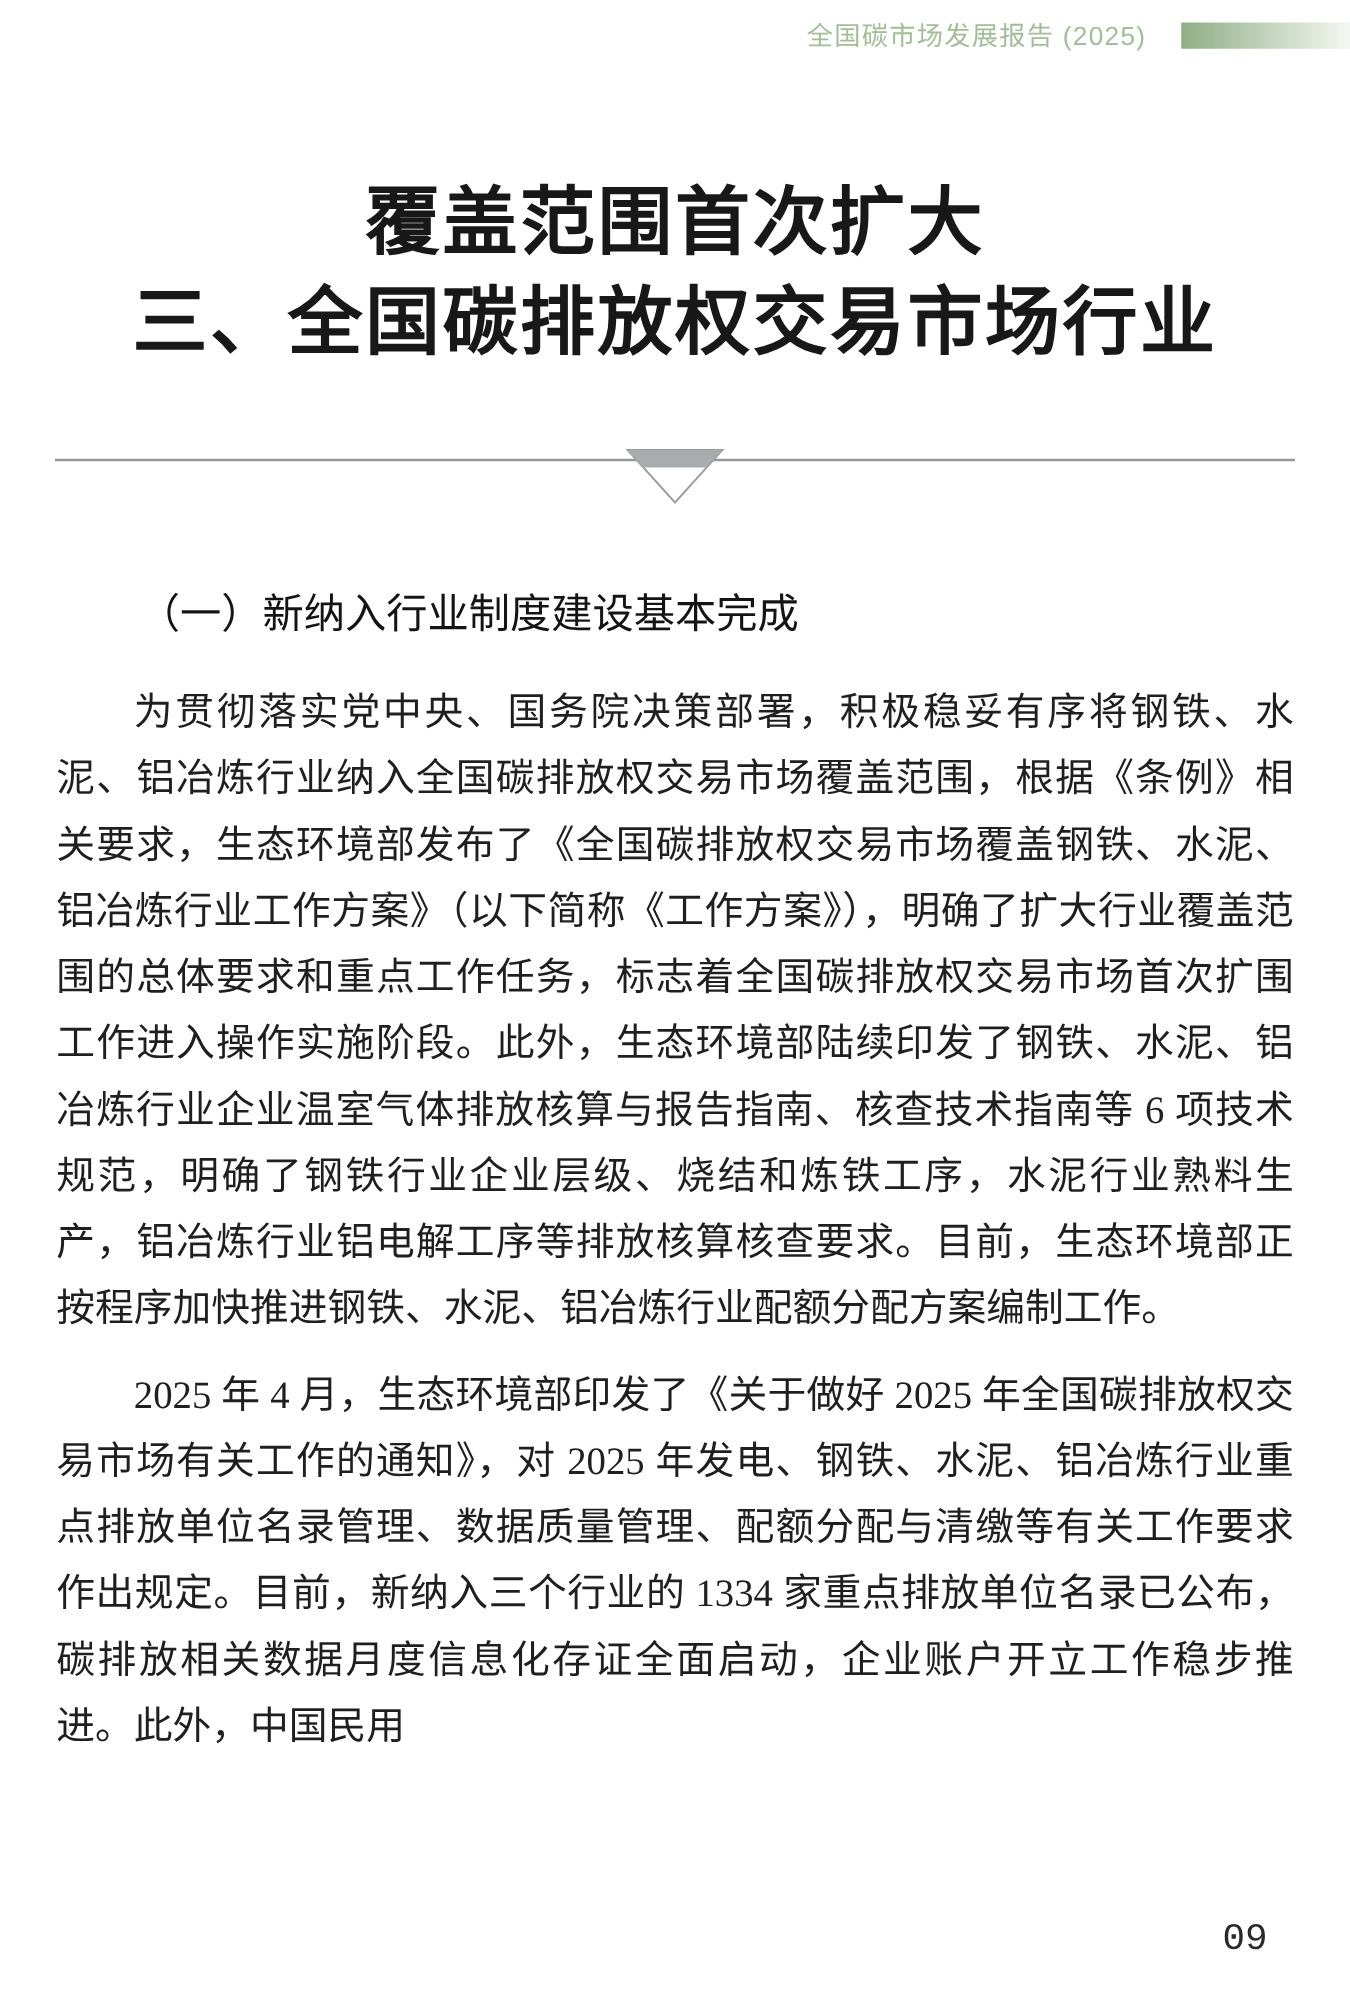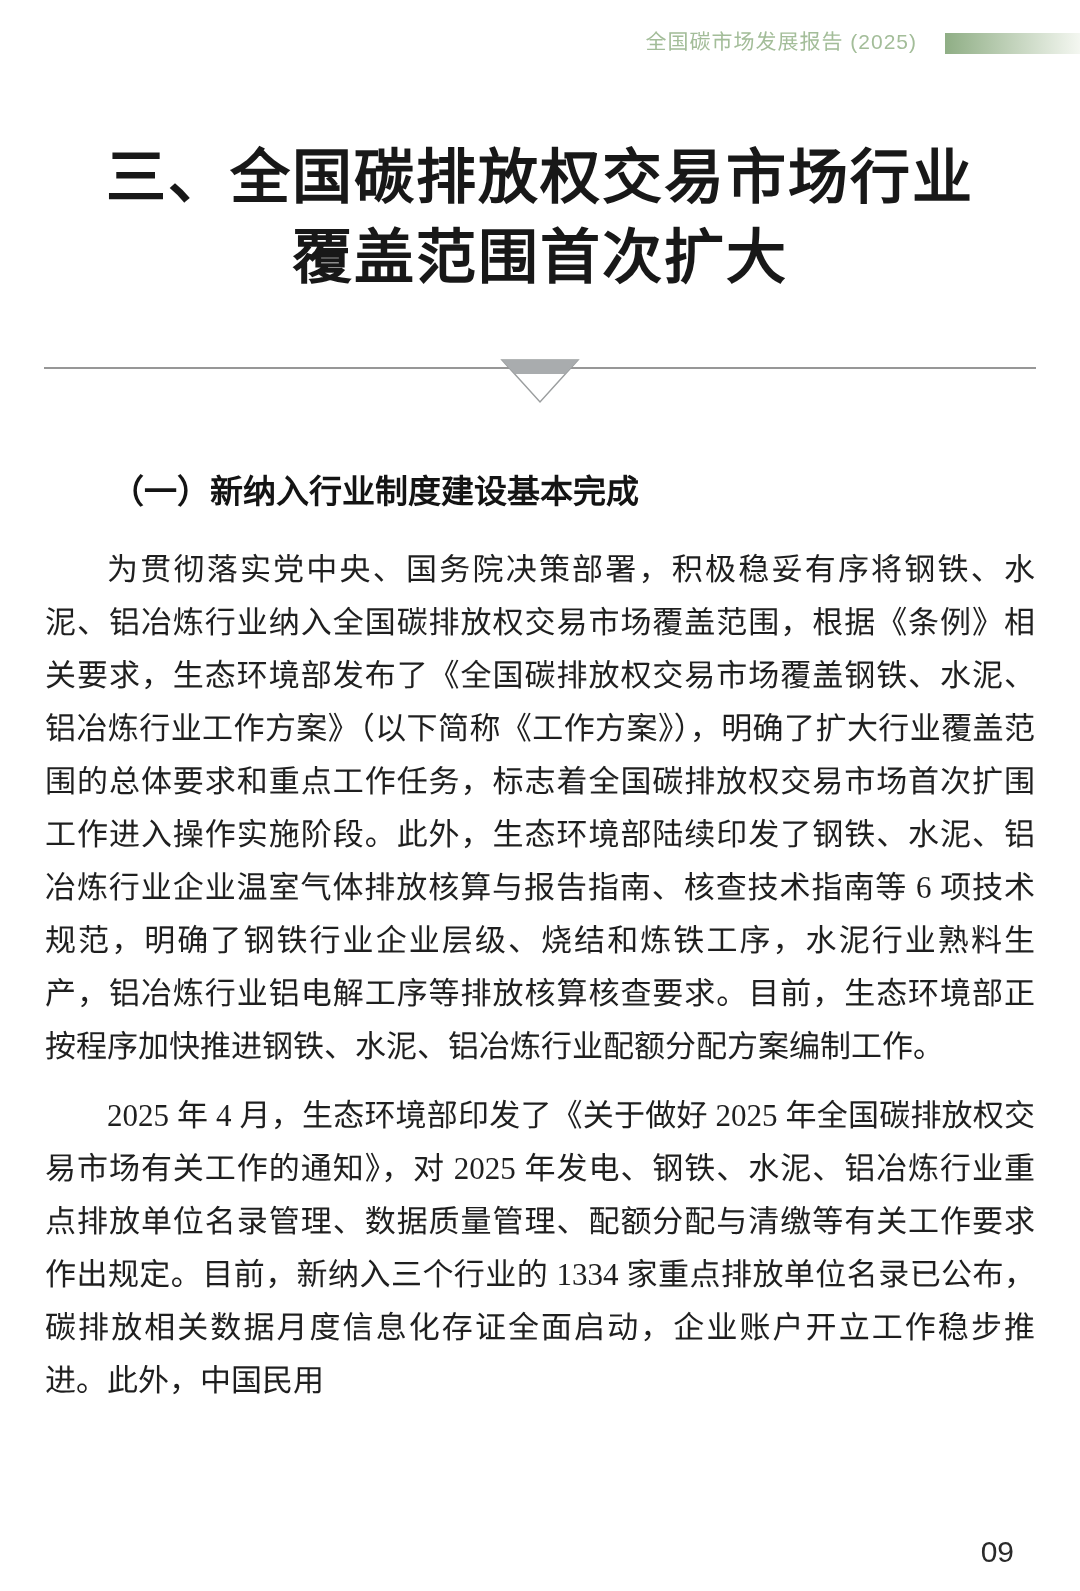--- a/index.html
+++ b/index.html
@@ -17,24 +17,24 @@
     width:1080px;
     height:1591px;
     background:#ffffff;
     overflow:hidden;
     font-family:"Liberation Serif","DejaVu Serif",serif;
     color:var(--text-color);
   }
   
   .running-header{
     position:absolute;
-    top:30px;
+    top:18px;
     right:0;
     display:flex;
-    align-items:flex-end;
+    align-items:flex-start;
   }
   .running-header .hdr-text{
     font-family:"Liberation Sans","DejaVu Sans",sans-serif;
     font-size:21px;
     letter-spacing:1px;
     color:var(--accent-green);
     line-height:24px;
   }
   .running-header .hdr-bar{
     width:135px;
@@ -83,49 +83,49 @@
     text-justify:inter-ideograph;
   }
   .content p{
     text-indent:2em;
   }
   .content .sub-heading{
     margin-top:32px;
     margin-bottom:24px;
     text-indent:2em;
     font-size:33px;
-    font-weight:700;
+    font-weight:400;
     color:#141414;
   }
   .content .para{margin-top:0;}
   .content .para + .para{margin-top:16px;}
   
   .page-number{
     position:absolute;
     right:66px;
     bottom:22px;
     font-size:30px;
     color:#2a2a2a;
-    font-family:Liberation Sans, sans-serif;
+    font-family:Liberation Mono, monospace;
     text-align:center;
   }
 </style>
 </head>
 <body>
 
 <div class="page">
 
   <div class="running-header">
     <span class="hdr-text">全国碳市场发展报告 (2025)</span>
     <span class="hdr-bar"></span>
   </div>
 
   <h1 class="chapter-title">
+    <div>覆盖范围首次扩大</div>
     <div>三、全国碳排放权交易市场行业</div>
-    <div>覆盖范围首次扩大</div>
   </h1>
 
   <div class="divider">
     <div class="rule"></div>
     <svg class="arrow" width="84" height="46" viewBox="0 0 84 46">
       <polygon points="4,2 80,2 42,44" fill="#ffffff" stroke="#9b9e9f" stroke-width="1.5"></polygon>
       <polygon points="4,2 80,2 67,16 17,16" fill="#a9acae"></polygon>
     </svg>
   </div>
 

